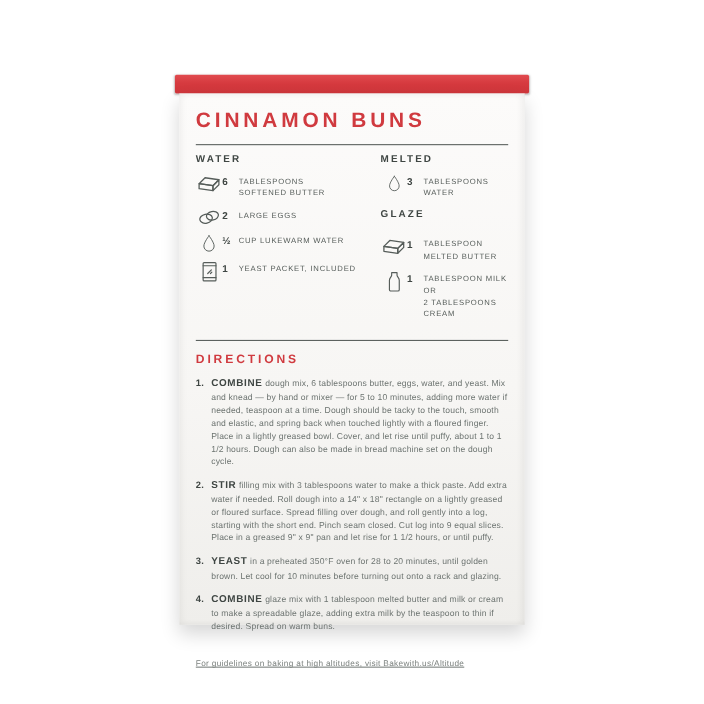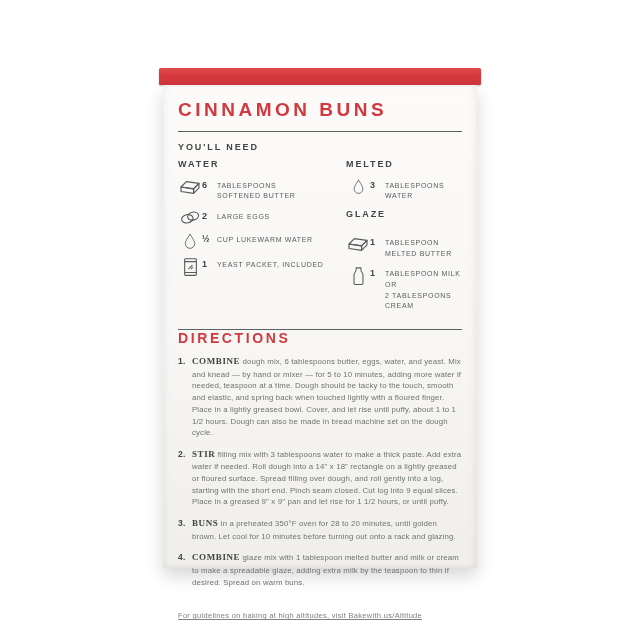--- a/index.html
+++ b/index.html
@@ -45,46 +45,45 @@
   .ing-icon { flex:0 0 24px; display:flex; justify-content:center; padding-top:0; }
   .ing-icon svg { stroke:#565d5a; fill:none; stroke-width:1.3; stroke-linejoin:round; stroke-linecap:round; }
   .ing-qty { flex:0 0 15px; font-size:9px; font-weight:bold; color:#3f4643; padding-top:2px; }
   .ing-label {
     font-size:7px; letter-spacing:.7px; line-height:1.55; color:#565d5a;
     white-space:pre-line; padding-top:2.5px;
   }
   .glaze-heading { margin-top:4px; margin-bottom:16px; }
   
   .dir-heading {
-    font-size:14px; font-weight:bold; letter-spacing:2.6px; color:#d03a3f;
+    margin-top:11px; font-size:11px; font-weight:bold; letter-spacing:2.6px; color:#d03a3f;
   }
   .steps { list-style:none; margin:9px 0 0 0; padding:0; }
   .step {
     position:relative; padding-left:14px; margin-bottom:9px;
     font-size:7.8px; line-height:1.5; color:#6d7471; letter-spacing:.15px;
   }
   .step-num {
     position:absolute; left:0; top:0; font-weight:bold; font-size:8.5px; color:#3f4643;
   }
-  .step-keyword { font-weight:bold; font-size:9px; letter-spacing:.6px; color:#3f4643;font-family:Liberation Serif, serif; }
+  .step-keyword { font-weight:bold; font-size:9px; letter-spacing:.6px; color:#3f4643; }
   
   .footer-note { margin-top:23px; font-size:7.5px; letter-spacing:.3px; color:#7c827f;text-decoration:underline; }
 </style>
 </head>
 <body>
 
 <div class="scene">
   <div class="box-lid"></div>
 
   <div class="box-body">
 
     <div class="title">CINNAMON BUNS</div>
     <hr class="rule">
 
-    <div class="need-heading">YOU'LL NEED</div>
 
     <div class="cols">
 
       <div class="col-left">
         <div class="col-heading">WATER</div>
         <div class="ing-list">
 
           <div class="ing-row">
             <span class="ing-icon">
               <svg width="22" height="18" viewBox="0 0 24 20">
@@ -194,21 +193,21 @@
         <span class="step-keyword">COMBINE</span>
         <span>dough mix, 6 tablespoons butter, eggs, water, and yeast. Mix and knead — by hand or mixer — for 5 to 10 minutes, adding more water if needed, teaspoon at a time. Dough should be tacky to the touch, smooth and elastic, and spring back when touched lightly with a floured finger. Place in a lightly greased bowl. Cover, and let rise until puffy, about 1 to 1 1/2 hours. Dough can also be made in bread machine set on the dough cycle.</span>
       </li>
       <li class="step">
         <span class="step-num">2.</span>
         <span class="step-keyword">STIR</span>
         <span>filling mix with 3 tablespoons water to make a thick paste. Add extra water if needed. Roll dough into a 14" x 18" rectangle on a lightly greased or floured surface. Spread filling over dough, and roll gently into a log, starting with the short end. Pinch seam closed. Cut log into 9 equal slices. Place in a greased 9" x 9" pan and let rise for 1 1/2 hours, or until puffy.</span>
       </li>
       <li class="step">
         <span class="step-num">3.</span>
-        <span class="step-keyword">BUNS</span>
+        <span class="step-keyword">YEAST</span>
         <span>in a preheated 350°F oven for 28 to 20 minutes, until golden brown. Let cool for 10 minutes before turning out onto a rack and glazing.</span>
       </li>
       <li class="step">
         <span class="step-num">4.</span>
         <span class="step-keyword">COMBINE</span>
         <span>glaze mix with 1 tablespoon melted butter and milk or cream to make a spreadable glaze, adding extra milk by the teaspoon to thin if desired. Spread on warm buns.</span>
       </li>
     </ol>
 
     <div class="footer-note">For guidelines on baking at high altitudes, visit Bakewith.us/Altitude</div>

